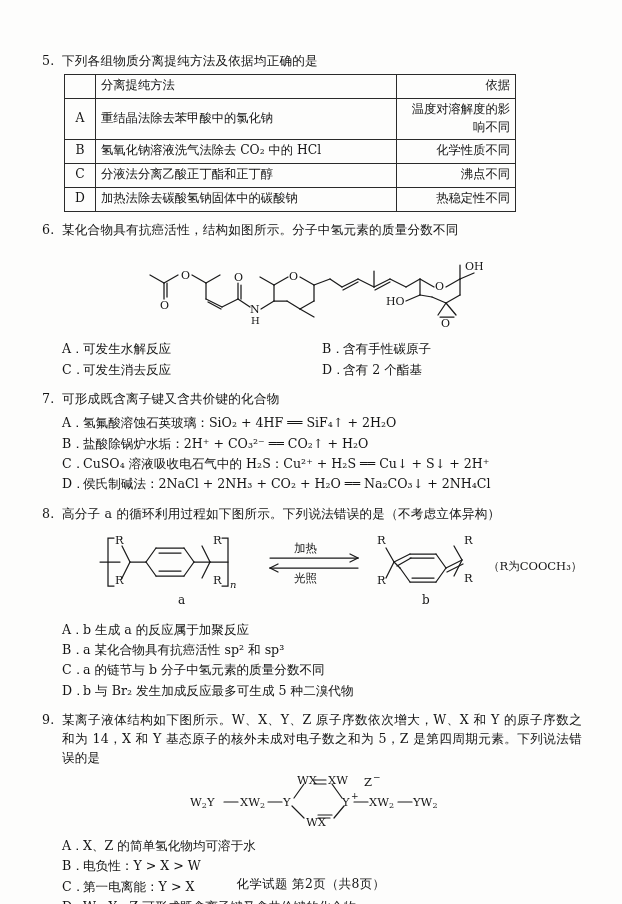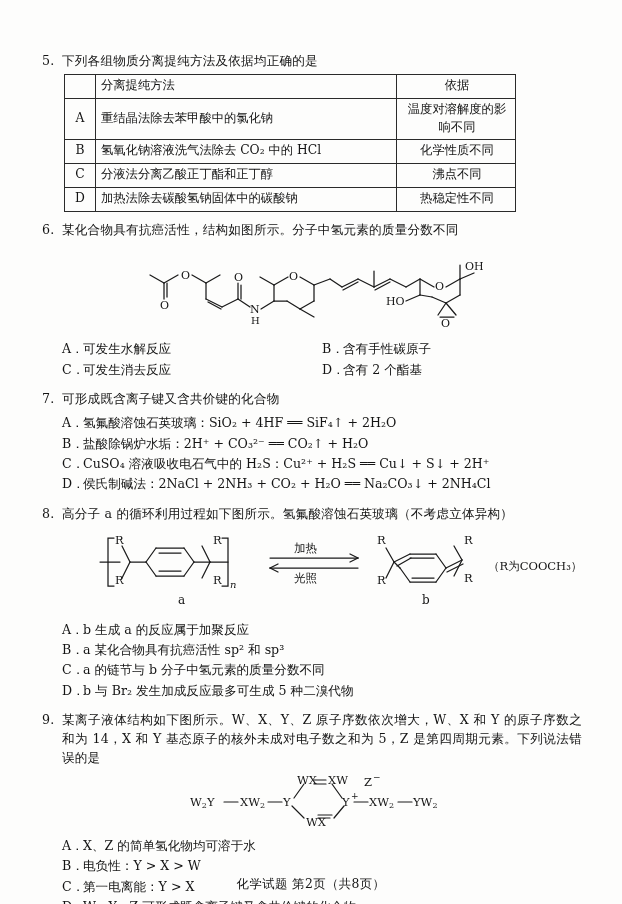--- a/index.html
+++ b/index.html
@@ -82,21 +82,21 @@
   }
   table.q5 td, table.q5 th {
     border: 1px solid #2a2a2a;
     padding: 2px 5px;
     font-weight: normal;
     line-height: 1.45;
     height: 19px;
   }
   table.q5 .col-tag { width: 20px; text-align: center; }
   table.q5 .col-method { width: 290px; text-align: left; }
-  table.q5 .col-basis { text-align: center; padding-left: 7px; }
+  table.q5 .col-basis { text-align: right; padding-left: 7px; }
   table.q5 thead td { text-align: center; }
 
   
   .figure { position: relative; width: 540px; }
   .fig-q6 { height: 96px; }
   .fig-q8 { height: 92px; }
   .fig-q9 { height: 64px; }
   .figure svg { position: absolute; left: 0; top: 0; }
 
   
@@ -293,21 +293,21 @@
             <span class="opt-label">D．</span>
             <span class="opt-body">侯氏制碱法：2NaCl + 2NH₃ + CO₂ + H₂O ══ Na₂CO₃↓ + 2NH₄Cl</span>
           </div>
         </div>
       </div>
     </div>
 
     <div class="q" style="margin-top:10px;">
       <div class="q-head">
         <span class="q-num">8.</span>
-        <span class="q-text">高分子 a 的循环利用过程如下图所示。氢氟酸溶蚀石英玻璃（不考虑立体异构）</span>
+        <span class="q-text">高分子 a 的循环利用过程如下图所示。下列说法错误的是（不考虑立体异构）</span>
       </div>
 
       <div class="figure fig-q8">
         <svg width="540" height="92" viewBox="0 0 540 92">
           <g fill="none" stroke="#1a1a1a" stroke-width="1.25" stroke-linecap="round">
 
             <path d="M72,14 L66,14 L66,62 L72,62"></path>
 
             <path d="M58,38 L78,38"></path>
 

